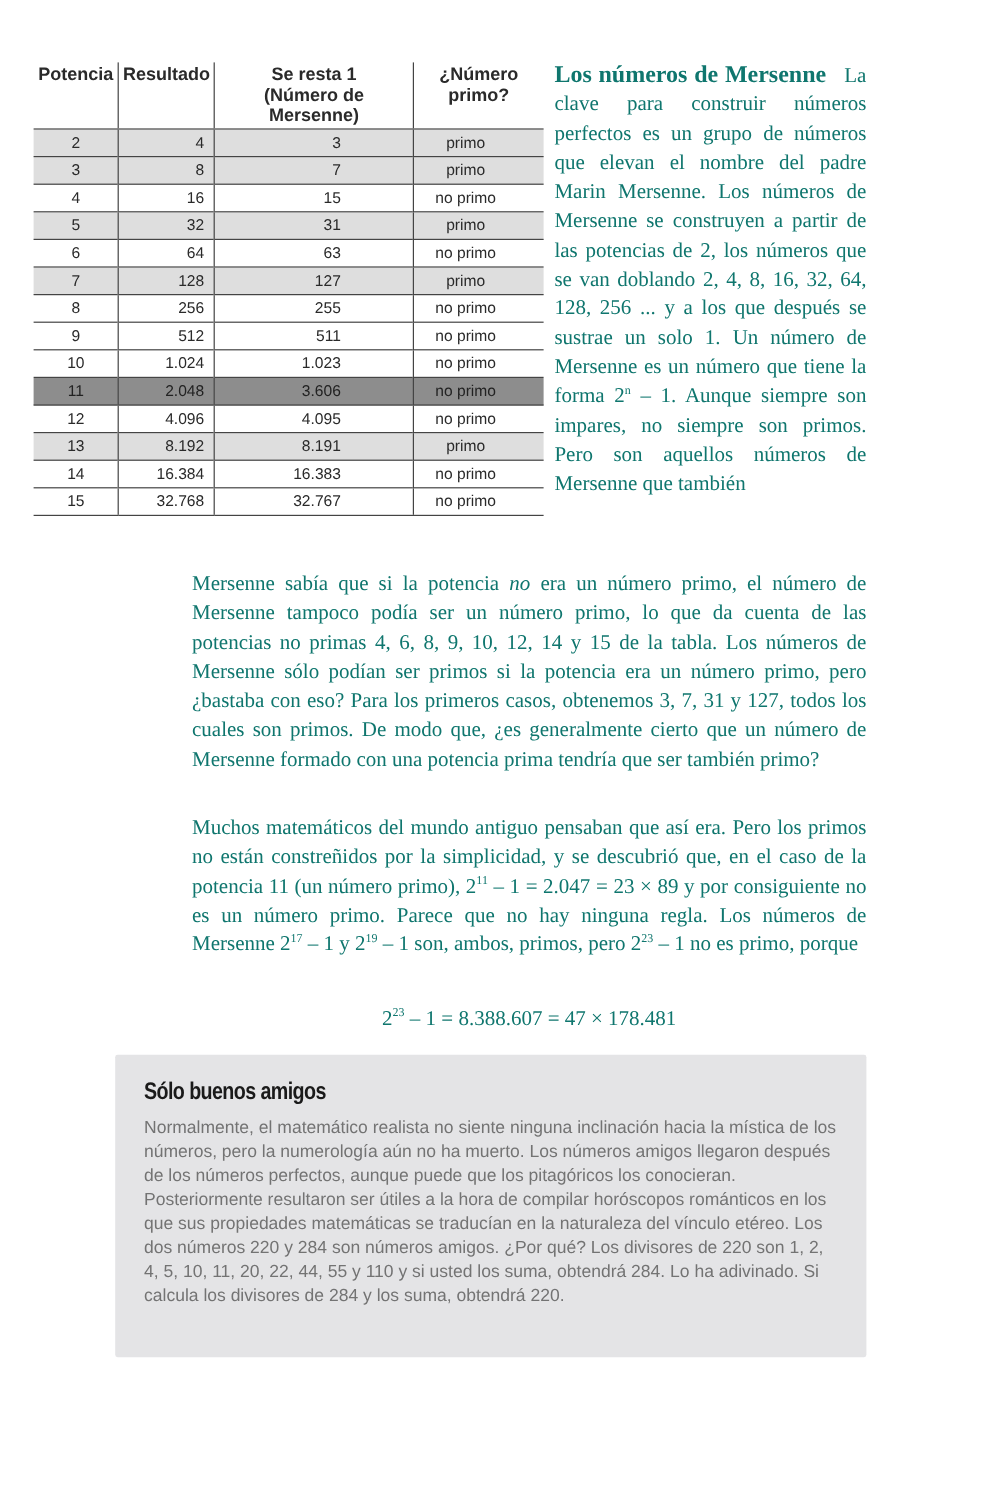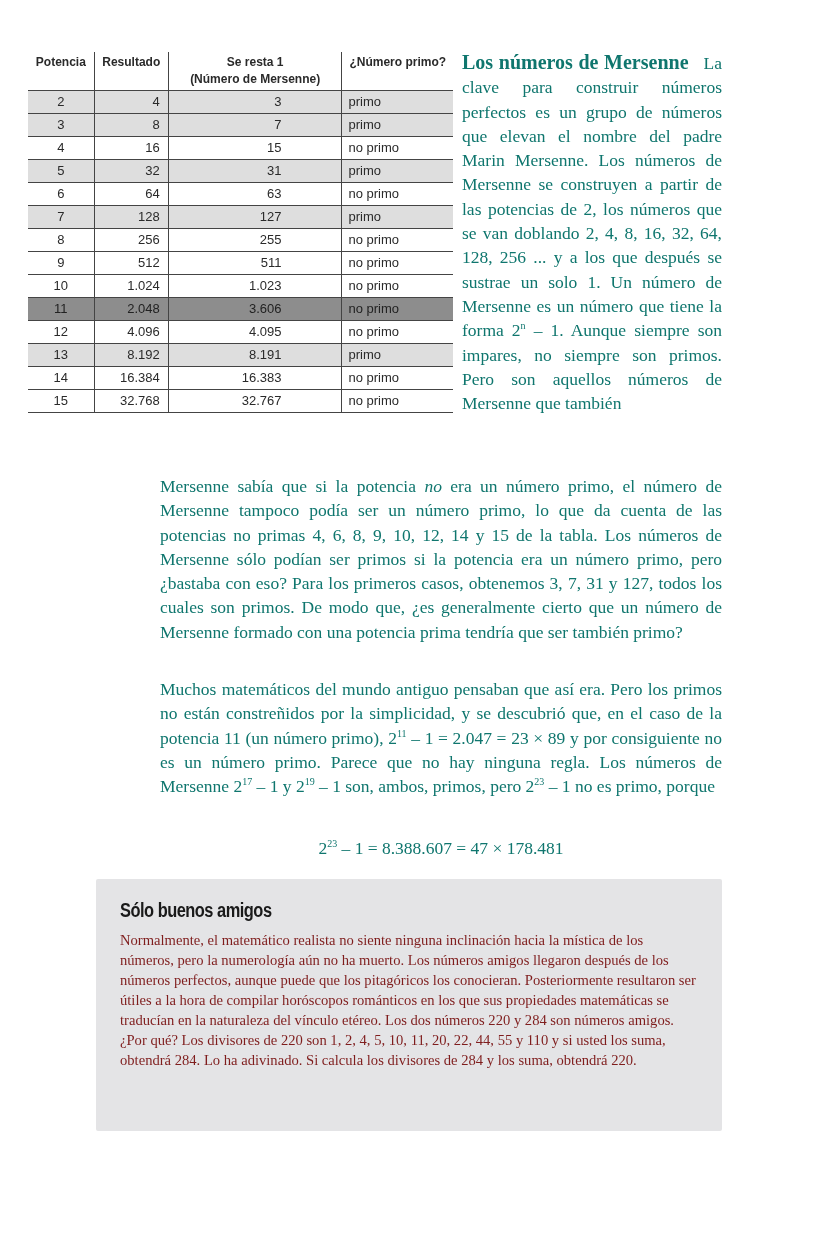--- a/index.html
+++ b/index.html
@@ -2,49 +2,49 @@
 <html><head>
 <meta charset="utf-8">
 <style>
   html, body { margin: 0; padding: 0; background: #ffffff; }
   body { width: 828px; height: 1238px; position: relative; overflow: hidden; color: #1a1a1a; }
   .page { position: absolute; left: 0; top: 0; width: 828px; height: 1238px; }
 
   
   .mtable { position: absolute; left: 28px; top: 52px; width: 425px; border-collapse: collapse;
     font-family: "Liberation Sans", sans-serif; font-size: 13px; color: #2a2a2a; }
-  .mtable th { font-weight: bold; font-size: 12px; padding: 2px 3px 2px 3px; line-height: 17px; vertical-align: top; text-align: center; }
+  .mtable th { font-weight: bold; font-size: 15px; padding: 2px 3px 2px 3px; line-height: 17px; vertical-align: top; text-align: center; }
   .mtable td { height: 22px; line-height: 22px; padding: 0 6px; border-top: 1px solid #444; }
   .mtable tr:last-child td { border-bottom: 1px solid #444; }
   .mtable th + th, .mtable td + td { border-left: 1px solid #444; }
   .mtable thead th { border-bottom: 1px solid #444; }
   .c-pot { width: 60px; text-align: center; }
   .c-res { width: 65px; text-align: right; padding-right: 8px !important; }
   .c-mer { width: 150px; text-align: right; padding-right: 60px !important; }
-  .c-pri { width: 105px; text-align: left; padding-right: 28px !important; }
+  .c-pri { width: 105px; text-align: center; padding-right: 28px !important; }
   tr.light td { background: #dedede; }
   tr.dark td { background: #8d8d8d; color: #222; }
 
   
   .serif { font-family: "Liberation Serif", serif; font-size: 17.5px; line-height: 24.3px; color: #0f766e; }
   .side { position: absolute; left: 462px; top: 50px; width: 260px; text-align: justify; hyphens: manual; }
   .side .title { font-weight: bold; font-size: 20px; }
   .cont { position: absolute; left: 160px; top: 437px; width: 565px; }
   .para { position: absolute; left: 160px; width: 562px; text-align: justify; }
   .p1 { top: 474px; }
   .p2 { top: 677px; }
   .formula { position: absolute; left: 160px; width: 562px; top: 836px; text-align: center; }
   sup { font-size: 10px; line-height: 0; vertical-align: 7px; }
 
   
   .box { position: absolute; left: 96px; top: 879px; width: 626px; height: 252px; background: #e4e4e6; border-radius: 2px; }
   .box-title { position: absolute; left: 24px; top: 20px; font-family: "Liberation Sans", sans-serif; font-weight: bold;
     font-size: 20px; letter-spacing: -0.6px; transform: scaleX(0.82); transform-origin: left top; color: #1a1a1a; }
-  .box-text { position: absolute; left: 24px; top: 51px; width: 580px; font-family: Liberation Serif, serif;
-    font-size: 14.6px; line-height: 20px; color: #7f1d1d; }
+  .box-text { position: absolute; left: 24px; top: 51px; width: 580px; font-family: Liberation Sans, sans-serif;
+    font-size: 14.6px; line-height: 20px; color: #737373; }
 </style>
 </head>
 <body>
 
 <div class="page">
 
   <table class="mtable">
     <thead>
       <tr>
         <th class="c-pot">Potencia</th>

